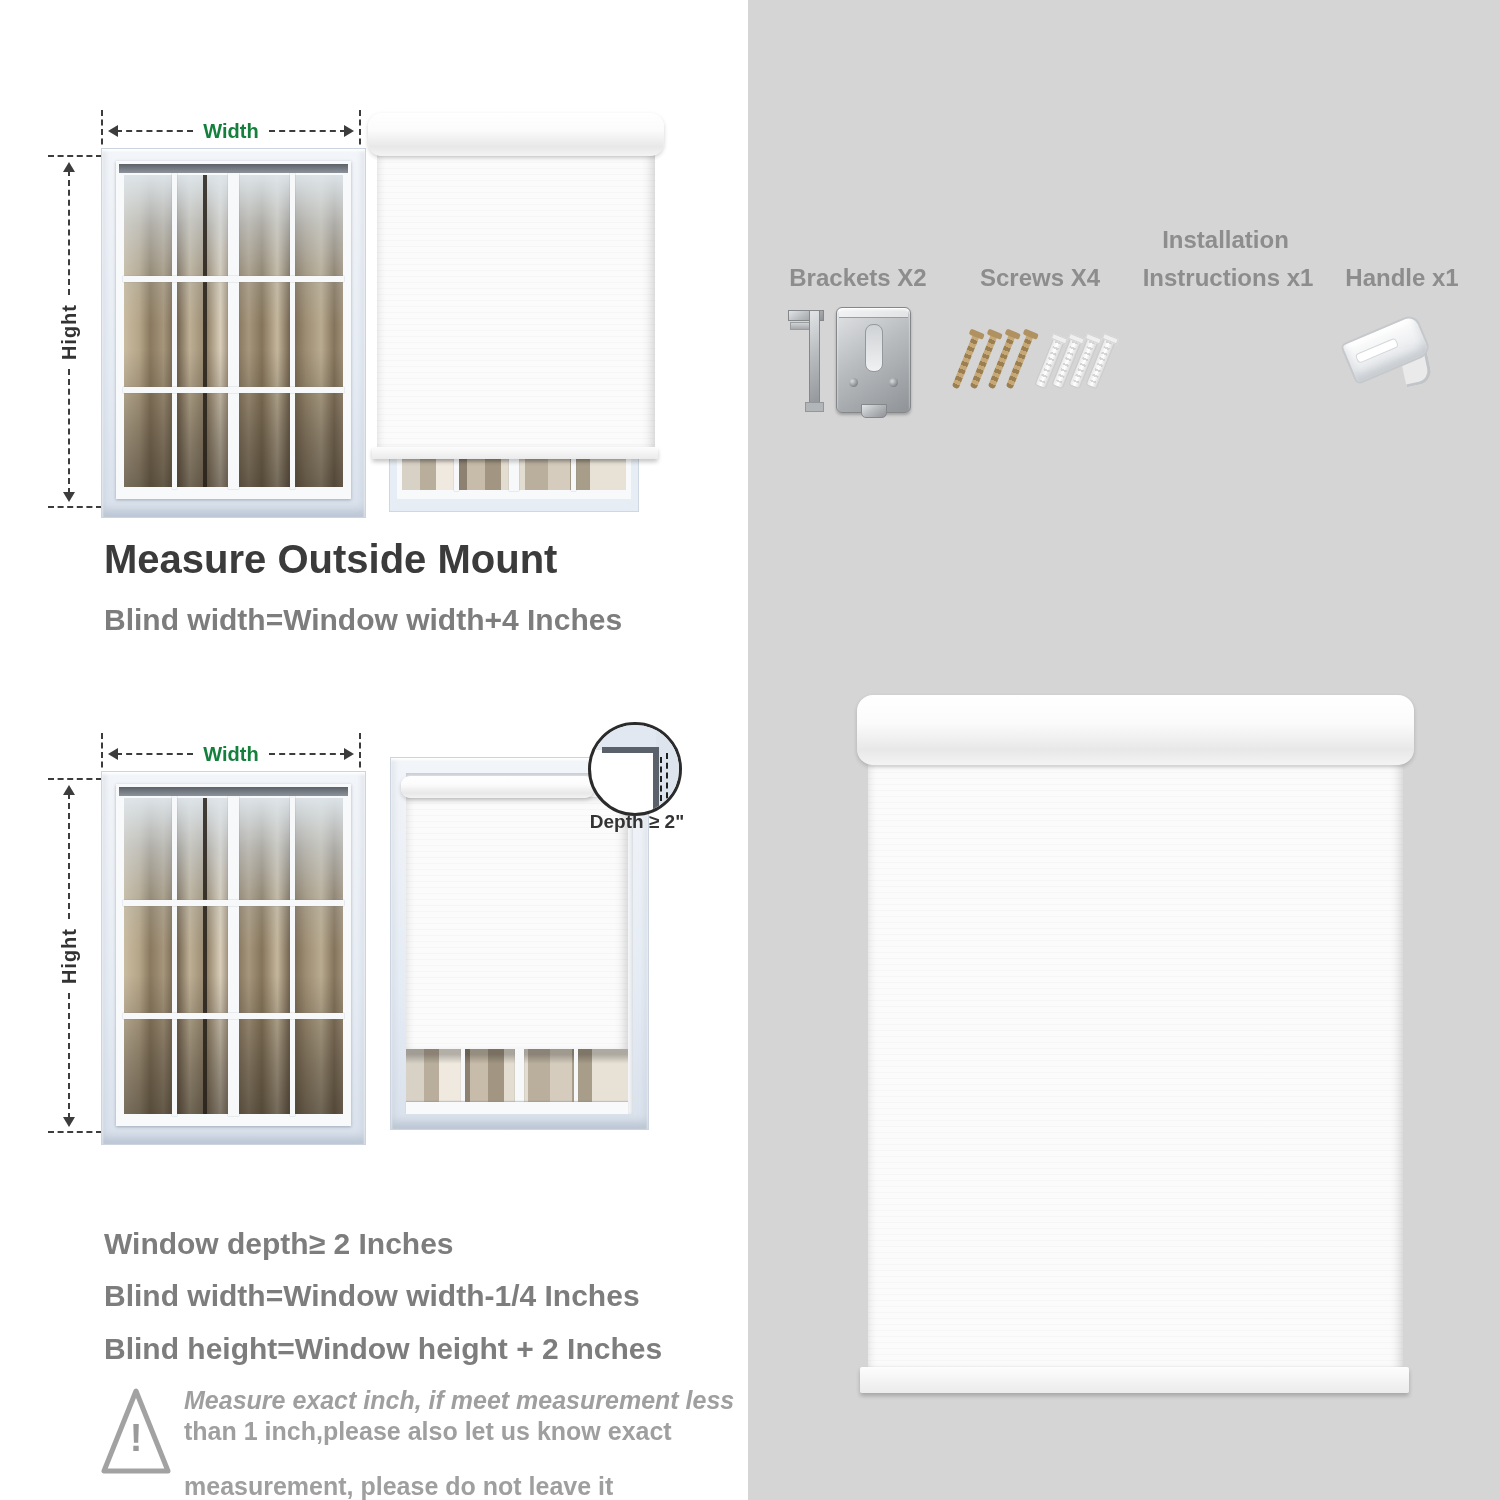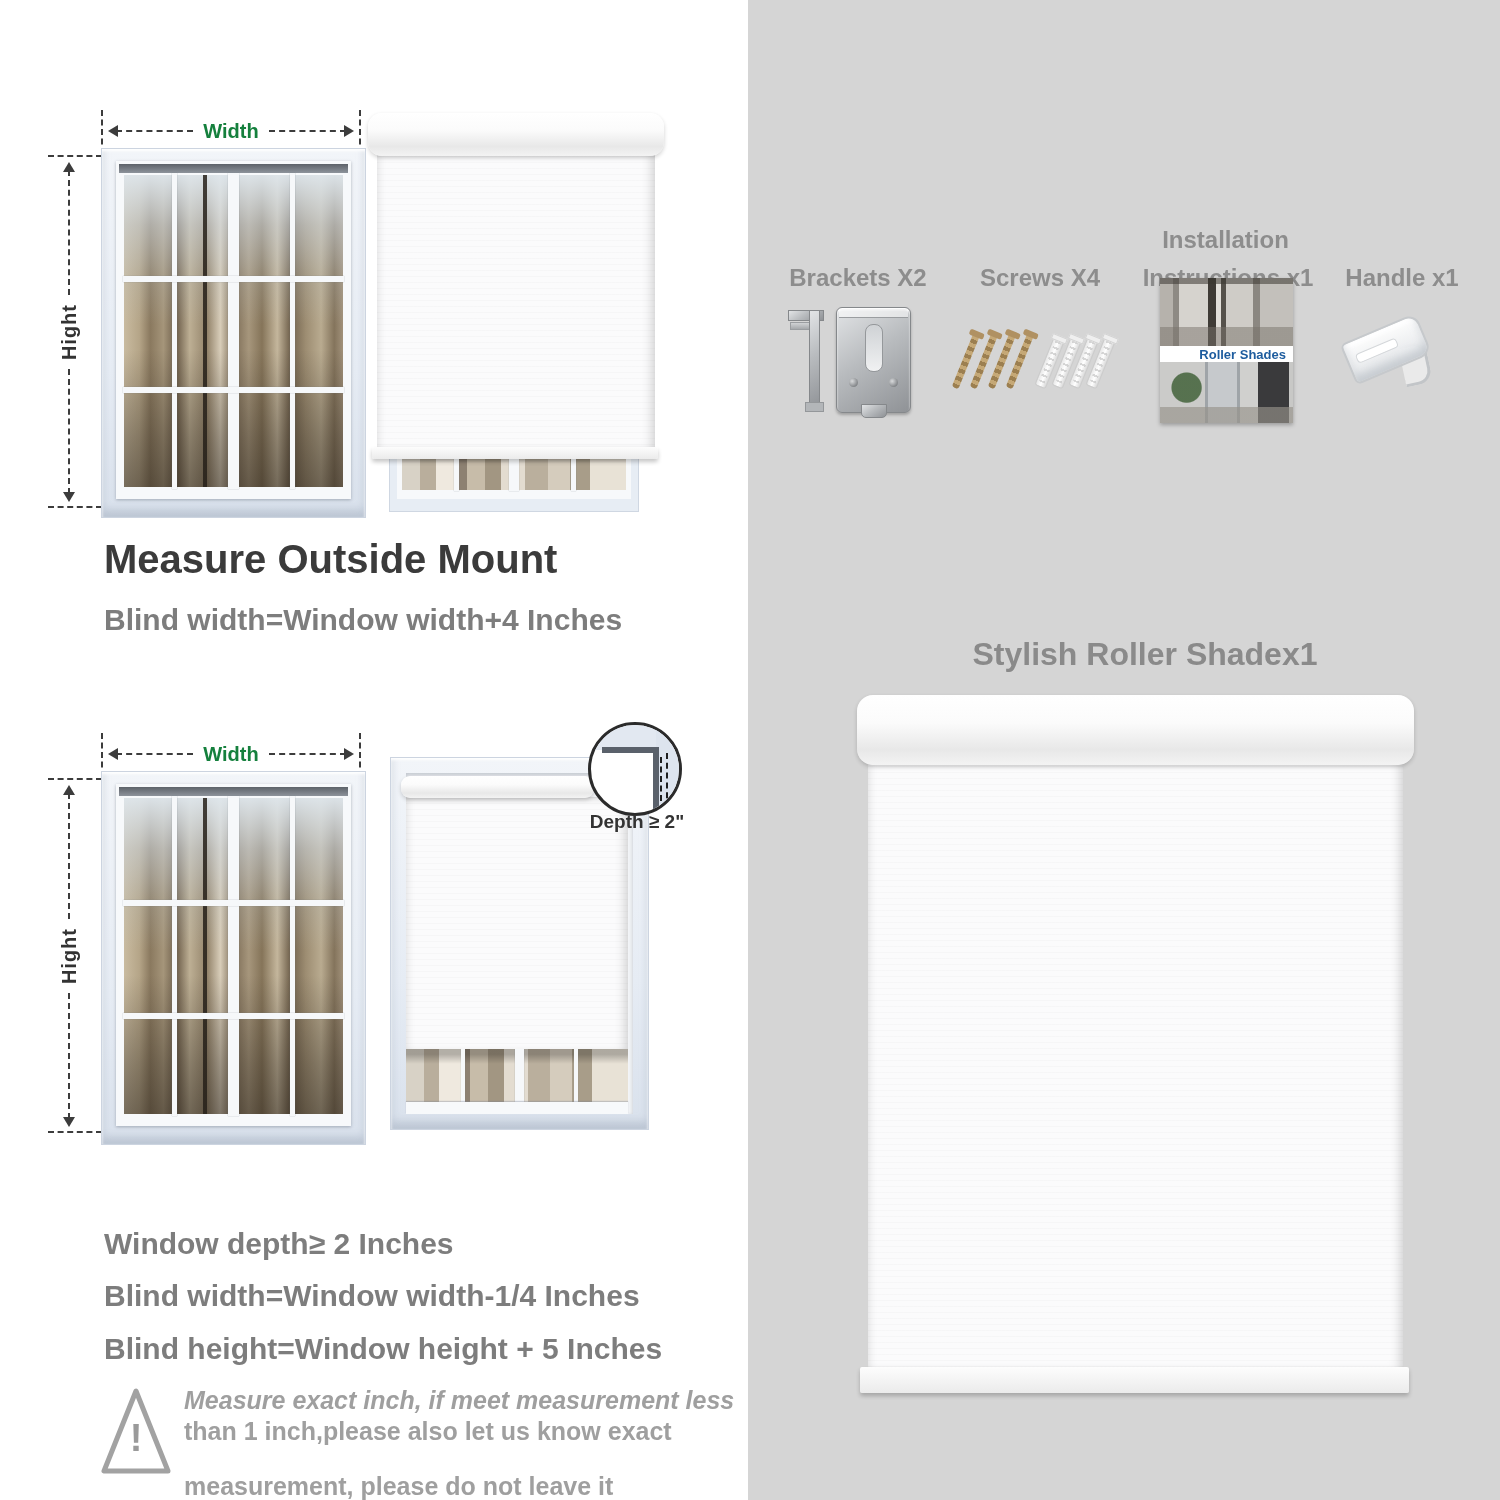--- a/index.html
+++ b/index.html
@@ -239,21 +239,21 @@
     <div class="dcf-top"></div>
     <div class="dcf-right"></div>
     <div class="dcf-L"></div>
     <div class="dcf-d1"></div>
     <div class="dcf-d2"></div>
   </div>
   <div id="depth-label" class="abs">Depth ≥ 2"</div>
 
   <div class="abs sub" style="left:104px;top:1227px;">Window depth≥ 2 Inches</div>
   <div class="abs sub" style="left:104px;top:1279px;">Blind width=Window width-1/4 Inches</div>
-  <div class="abs sub" style="left:104px;top:1332px;">Blind height=Window height + 5 Inches</div>
+  <div class="abs sub" style="left:104px;top:1332px;">Blind height=Window height + 2 Inches</div>
 
   <div id="note-tri" class="abs">
     <svg width="76" height="92" viewBox="0 0 76 92">
       <polygon points="38,6 6,86 70,86" fill="none" stroke="#a2a2a2" stroke-width="5" stroke-linejoin="round"></polygon>
     </svg>
     <span class="bang">!</span>
   </div>
   <div class="abs note-line" style="left:184px;top:1386px;font-style:italic;">Measure exact inch, if meet measurement less</div>
   <div class="abs note-line" style="left:184px;top:1417px;">than 1 inch,please also let us know exact</div>
   <div class="abs note-line" style="left:184px;top:1472px;">measurement, please do not leave it</div>
@@ -282,31 +282,23 @@
     <div class="screw" style="left:2px;top:2px;"></div>
     <div class="screw" style="left:20px;top:2px;"></div>
     <div class="screw" style="left:38px;top:2px;"></div>
     <div class="screw" style="left:56px;top:2px;"></div>
     <div class="anchor" style="left:84px;top:3px;"></div>
     <div class="anchor" style="left:101px;top:3px;"></div>
     <div class="anchor" style="left:118px;top:3px;"></div>
     <div class="anchor" style="left:135px;top:3px;"></div>
   </div>
 
-  <div id="booklet" class="abs">
-    <div class="bk-top"></div>
-    <div class="bk-band">
-      <span>Roller Shades</span>
-    </div>
-    <div class="bk-bot"></div>
-  </div>
 
   <div id="handle" class="abs">
     <div class="hd-hook"></div>
     <div class="hd-body"></div>
   </div>
 
-  <div id="shade-label" class="abs" style="left:890px;width:510px;top:636px;">Stylish Roller Shadex1</div>
   <div class="abs sh-fabric" style="left:868px;top:760px;width:535px;height:607px;"></div>
   <div class="abs sh-header" style="left:857px;top:695px;width:557px;height:70px;border-radius:16px;"></div>
   <div class="abs sh-rail" style="left:860px;top:1367px;width:549px;height:26px;"></div>
 
 </div>
 
 </body></html>

